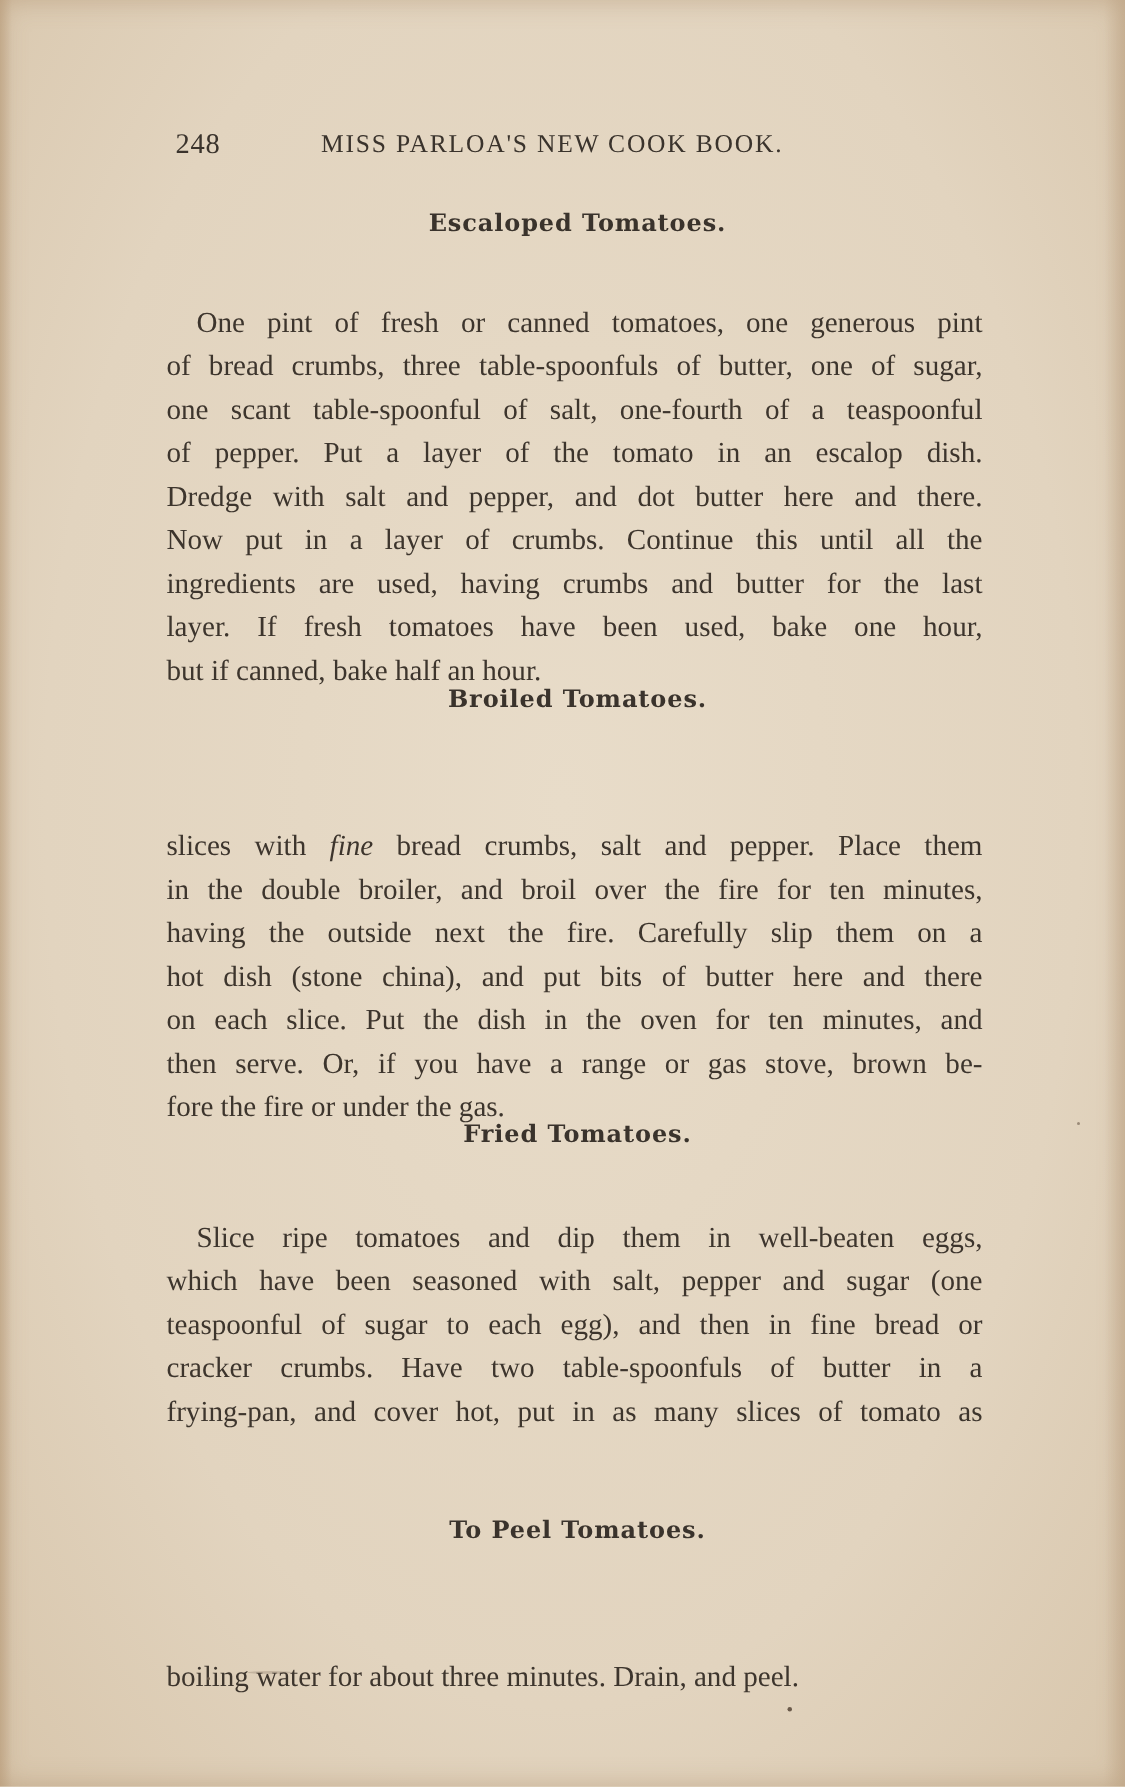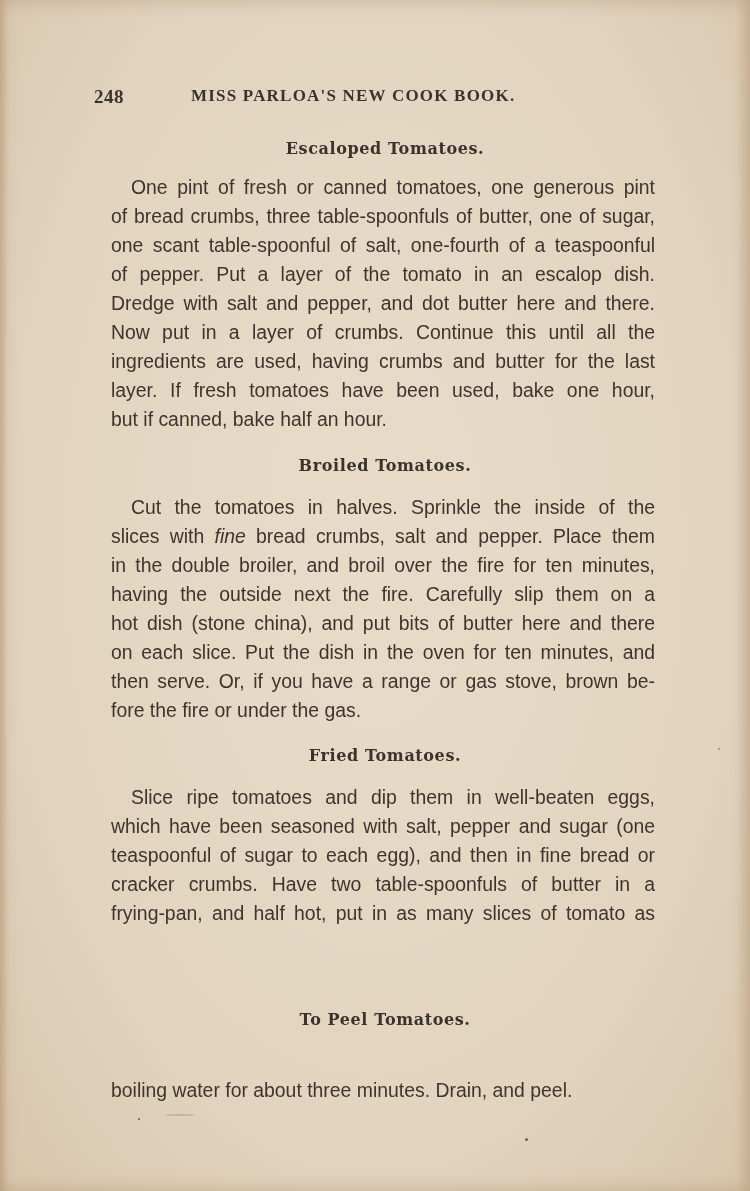--- a/index.html
+++ b/index.html
@@ -16,35 +16,35 @@
   }
   .edge-right {
     position: absolute; right: 0; top: 0; width: 14px; height: 1191px;
     background: linear-gradient(to right, rgba(200,180,150,0) 0%, rgba(190,165,135,0.5) 100%);
   }
   .edge-left {
     position: absolute; left: 0; top: 0; width: 8px; height: 1191px;
     background: linear-gradient(to left, rgba(200,180,150,0) 0%, rgba(180,150,115,0.45) 100%);
   }
   .running-head {
-    position: absolute; top: 86px; left: 94px; width: 448px; height: 24px;
-    font-family: "Liberation Serif", serif; color: #3a332c; font-weight: bold;
+    position: absolute; top: 86px; left: 117px; width: 448px; height: 24px;
+    font-family: "Liberation Serif", serif; color: #3a332c;
   }
   .folio { position: absolute; left: 0; top: 0; font-size: 19px; letter-spacing: 0.5px; }
   .book-title { position: absolute; left: 97px; top: 0; font-size: 17px; letter-spacing: 1.2px; }
   .heading {
     position: absolute; left: 0; width: 750px; text-align: center;
     font-family: "DejaVu Serif", serif; font-size: 16px; font-weight: bold;
     color: #3a332c; letter-spacing: 0.6px; transform: translateX(10px);
   }
   .line {
     position: absolute; left: 111px; width: 544px;
-    font-family: Liberation Sans, sans-serif; font-size: 19.4px; color: #3d352d;
+    font-family: Liberation Serif, serif; font-size: 19.4px; color: #3d352d;
     text-align: justify; text-align-last: justify; white-space: nowrap;
-    line-height: 24px; height: 24px;
+    line-height: 24px; height: 24px; margin-top: 29px;
   }
   .line.indent { left: 131px; width: 524px; }
   .line.last { text-align-last: left; }
   .line em { font-style: italic; }
   .speck { position: absolute; background: #6a5a4a; border-radius: 50%; }
 </style>
 </head>
 <body>
 
 <div class="page">
@@ -61,35 +61,34 @@
   <div class="line" style="top:204px">of bread crumbs, three table-spoonfuls of butter, one of sugar,</div>
   <div class="line" style="top:233px">one scant table-spoonful of salt, one-fourth of a teaspoonful</div>
   <div class="line" style="top:262px">of pepper.  Put a layer of the tomato in an escalop dish.</div>
   <div class="line" style="top:291px">Dredge with salt and pepper, and dot butter here and there.</div>
   <div class="line" style="top:320px">Now put in a layer of crumbs.  Continue this until all the</div>
   <div class="line" style="top:349px">ingredients are used, having crumbs and butter for the last</div>
   <div class="line" style="top:378px">layer.  If fresh tomatoes have been used, bake one hour,</div>
   <div class="line last" style="top:407px">but if canned, bake half an hour.</div>
 
   <div class="heading" style="top:456px">Broiled Tomatoes.</div>
-  <div class="line indent" style="top:495px">Cut the tomatoes in halves.  Sprinkle the inside of the</div>
   <div class="line" style="top:524px"><span>slices with </span><em>fine</em><span> bread crumbs, salt and pepper.  Place them</span></div>
   <div class="line" style="top:553px">in the double broiler, and broil over the fire for ten minutes,</div>
   <div class="line" style="top:582px">having the outside next the fire.  Carefully slip them on a</div>
   <div class="line" style="top:611px">hot dish (stone china), and put bits of butter here and there</div>
   <div class="line" style="top:640px">on each slice.  Put the dish in the oven for ten minutes, and</div>
   <div class="line" style="top:669px">then serve.  Or, if you have a range or gas stove, brown be-</div>
   <div class="line last" style="top:698px">fore the fire or under the gas.</div>
 
   <div class="heading" style="top:746px">Fried Tomatoes.</div>
   <div class="line indent" style="top:785px">Slice ripe tomatoes and dip them in well-beaten eggs,</div>
   <div class="line" style="top:843px">teaspoonful of sugar to each egg), and then in fine bread or</div>
   <div class="line" style="top:814px">which have been seasoned with salt, pepper and sugar (one</div>
   <div class="line" style="top:872px">cracker crumbs.  Have two table-spoonfuls of butter in a</div>
-  <div class="line" style="top:901px">frying-pan, and half hot, put in as many slices of tomato as</div>
+  <div class="line" style="top:901px">frying-pan, and cover hot, put in as many slices of tomato as</div>
 
   <div class="heading" style="top:1010px">To Peel Tomatoes.</div>
   <div class="line last" style="top:1078px">boiling water for about three minutes.    Drain, and peel.</div>
 
   <div class="speck" style="left:138px;top:1118px;width:2px;height:2px"></div>
   <div class="speck" style="left:165px;top:1114px;width:30px;height:2px;opacity:0.25"></div>
   <div class="speck" style="left:525px;top:1138px;width:3px;height:3px"></div>
   <div class="speck" style="left:718px;top:748px;width:2px;height:2px;opacity:0.6"></div>
 </div>
 

